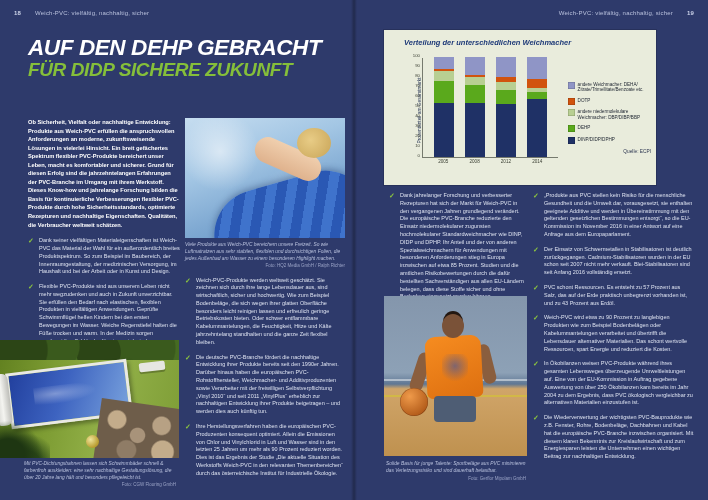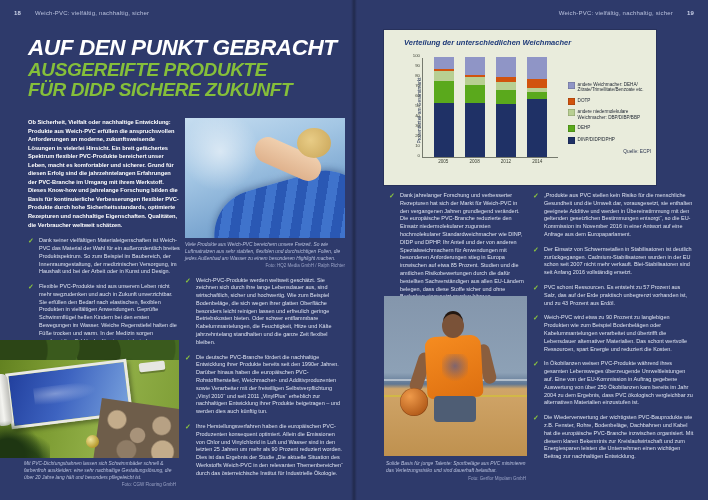--- a/index.html
+++ b/index.html
@@ -122,22 +122,21 @@
 <div class="spread">
 
   <div class="runhead rh-left">
     <span class="pagenum">18</span><span>Weich-PVC: vielfältig, nachhaltig, sicher</span>
   </div>
   <div class="runhead rh-right">
     <span>Weich-PVC: vielfältig, nachhaltig, sicher</span><span class="pagenum">19</span>
   </div>
 
   <div class="titleblock">
-    <div class="t1">AUF DEN PUNKT GEBRACHT</div>
-    <div class="t2">AUSGEREIFTE PRODUKTE</div>
+    <div class="t1">AUF DEN DEHP GEBRACHT</div>
     <div class="t2">FÜR DIDP SICHERE ZUKUNFT</div>
   </div>
 
   <div class="col" style="left:28px; top:118px; width:152px;">
     <p class="intro">Ob Sicherheit, Vielfalt oder nachhaltige Entwicklung: Produkte aus Weich-PVC erfüllen die anspruchsvollen Anforderungen an moderne, zukunftsweisende Lösungen in vielerlei Hinsicht. Ein breit gefächertes Spektrum flexibler PVC-Produkte bereichert unser Leben, macht es komfortabler und sicherer. Grund für diesen Erfolg sind die jahrzehntelangen Erfahrungen der PVC-Branche im Umgang mit ihrem Werkstoff. Dieses Know-how und jahrelange Forschung bilden die Basis für kontinuierliche Verbesserungen flexibler PVC-Produkte durch hohe Sicherheitsstandards, optimierte Rezepturen und nachhaltige Eigenschaften. Qualitäten, die Verbraucher weltweit schätzen.</p>
     <div class="bullet">
       <span class="check">✓</span>
       <span>Dank seiner vielfältigen Materialeigenschaften ist Weich-PVC das Material der Wahl für ein außerordentlich breites Produktspektrum. So zum Beispiel im Baubereich, der Innenraumgestaltung, der medizinischen Versorgung, im Haushalt und bei der Arbeit oder in Kunst und Design.</span>
     </div>
     <div class="bullet">

